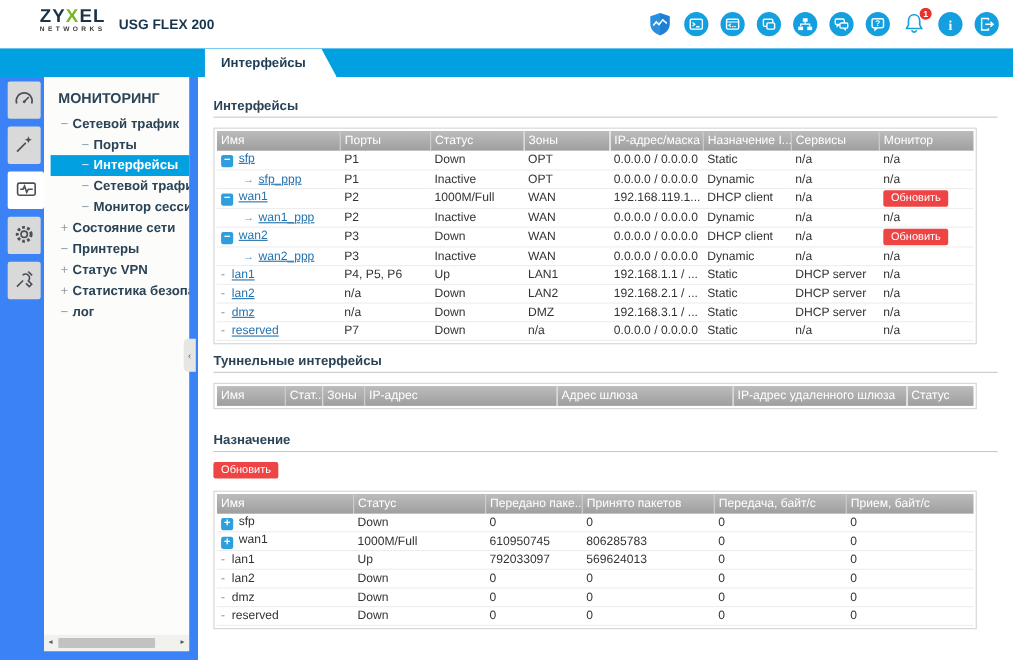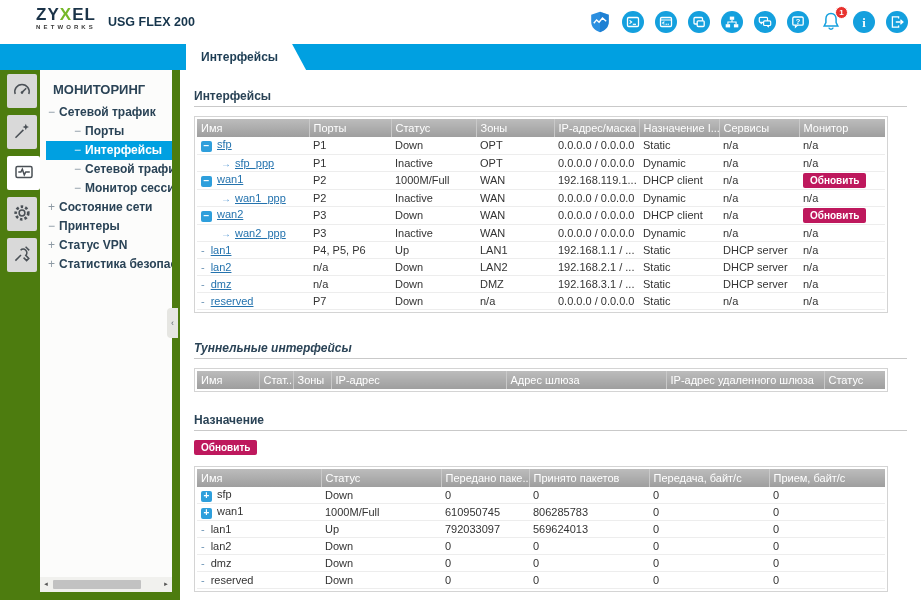--- a/index.html
+++ b/index.html
@@ -27,32 +27,32 @@
 
   
   .tabbar { position:absolute; top:44px; left:0; right:0; height:26px; background:#00A0E1; }
   .tab {
     position:absolute; left:186px; top:0; height:26px; line-height:26px;
     padding:0 28px 0 15px; background:#fff; color:#1d3d54; font-weight:bold; font-size:12px;
     clip-path:polygon(0 0, calc(100% - 14px) 0, 100% 100%, 0 100%);
   }
 
   
-  .side { position:absolute; top:70px; left:0; width:180px; bottom:0; background:#4d7c0f; }
+  .side { position:absolute; top:70px; left:0; width:180px; bottom:0; background:#3b82f6; }
   .iconstrip { position:absolute; left:7px; top:4px; }
   .navtab {
     width:30px; height:34px; background:#d9d9d9; border-radius:2px; margin-bottom:7px;
     display:flex; align-items:center; justify-content:center; cursor:pointer;
   }
   .navtab.active { background:#fff; width:33px; }
   .navtab svg { width:22px; height:22px; }
 
   .menupanel { position:absolute; left:40px; top:0; width:132px; bottom:8px; background:#fcfcfb; overflow:hidden; }
   .menutitle { padding:12px 0 6px 13px; font-size:13px; font-weight:bold; color:#2a4356; }
-  .mi { line-height:19px; padding-left:8px; font-size:12px; font-weight:bold; color:#2a4356;
+  .mi { line-height:19px; padding-left:15px; font-size:12px; font-weight:bold; color:#2a4356;
         white-space:nowrap; cursor:pointer; }
   .mi .pre { display:inline-block; width:11px; color:#8d9aa4; font-weight:normal; }
   .mi.lv1 { padding-left:34px; }
   .mi.sel { background:#00A0E1; color:#fff; margin-left:6px; padding-left:28px; }
   .mi.sel .pre { color:#dff2fb; }
 
   .hscroll { position:absolute; left:0; right:0; bottom:0; height:15px; background:#f1f1ee; }
   .harrow { position:absolute; top:0; width:12px; height:15px; font-size:6px; color:#555;
             text-align:center; line-height:15px; cursor:pointer; }
   .harrow.left { left:0; } .harrow.right { right:0; }
@@ -60,21 +60,21 @@
 
   .collapse-handle {
     position:absolute; right:2px; top:238px; width:11px; height:30px; background:#e6e6e2;
     border-radius:4px 0 0 4px; color:#5c6770; font-size:9px; text-align:center; line-height:30px; cursor:pointer;
   }
 
   
   .main { position:absolute; left:180px; top:70px; right:0; bottom:0; background:#fff; padding:19px 14px 0 14px; overflow:hidden; }
   .sect-title { font-size:12px; font-weight:bold; color:#2a4356; margin-bottom:3px; }
   .rule { border-top:1px solid #c9c9c9; margin-bottom:9px; }
-  .mt1 { margin-top:28px;font-style:italic; } .mt2 { margin-top:21px; }
+  .mt1 { margin-top:8px; } .mt2 { margin-top:21px; }
 
   .tablebox { width:694px; border:1px solid #d4d4d4; padding:2px; background:#fff; }
   table.dtable { border-collapse:collapse; table-layout:fixed; width:688px; }
   .dtable th {
     background:linear-gradient(#bcbcbc,#9e9e9e); color:#fff; font-weight:normal; font-size:11px;
     text-align:left; padding:2px 4px; height:18px; border-right:1px solid #c9c9c9; cursor:pointer;
     overflow:hidden; white-space:nowrap;
   }
   .dtable th:last-child { border-right:none; }
   .dtable td { font-size:11px; color:#333; padding:1px 4px; height:17px; border-bottom:1px solid #ededed;
@@ -86,21 +86,21 @@
     background:#2E9FDC; color:#fff; font-size:10px; font-weight:bold; border-radius:2px;
     margin-right:5px; vertical-align:-1px; cursor:pointer;
   }
   .childcell { padding-left:24px !important; }
   .arrowm { color:#5b9bd5; margin-right:4px; font-size:10px; }
   .dashm  { color:#6b93b5; margin-right:6px; }
   .iflink { color:#2473ae; text-decoration:underline; cursor:pointer; }
   .ifname { color:#333; }
 
   .refreshbtn {
-    background:#be185d; color:#fff; border:none; font-weight:bold; font-size:10px;
+    background:#ef4444; color:#fff; border:none; font-weight:normal; font-size:10px;
     padding:2px 7px; border-radius:2px; font-family:inherit; cursor:pointer;
   }
   .btnrow { margin:3px 0 11px 0; }
 </style>
 </head>
 <body>
 
 <div class="hdr">
   <div class="logo">
     <div class="logo-top"><span>ZY</span><span class="gx">X</span><span>EL</span></div>
@@ -233,20 +233,21 @@
     <div id="menu">
         <div class="mi lv0"><span class="pre">−</span><span class="lbl">Сетевой трафик</span></div>
         <div class="mi lv1"><span class="pre">−</span><span class="lbl">Порты</span></div>
         <div class="mi lv1 sel"><span class="pre">−</span><span class="lbl">Интерфейсы</span></div>
         <div class="mi lv1"><span class="pre">−</span><span class="lbl">Сетевой трафик</span></div>
         <div class="mi lv1"><span class="pre">−</span><span class="lbl">Монитор сессий</span></div>
         <div class="mi lv0"><span class="pre">+</span><span class="lbl">Состояние сети</span></div>
         <div class="mi lv0"><span class="pre">−</span><span class="lbl">Принтеры</span></div>
         <div class="mi lv0"><span class="pre">+</span><span class="lbl">Статус VPN</span></div>
         <div class="mi lv0"><span class="pre">+</span><span class="lbl">Статистика безопасн</span></div>
+        <div class="mi lv0"><span class="pre">−</span><span class="lbl">лог</span></div>
       </div>
     <div class="hscroll">
       <div class="harrow left">◄</div>
       <div class="hthumb"></div>
       <div class="harrow right">►</div>
     </div>
   </div>
   <div class="collapse-handle">‹</div>
 </div>
 

